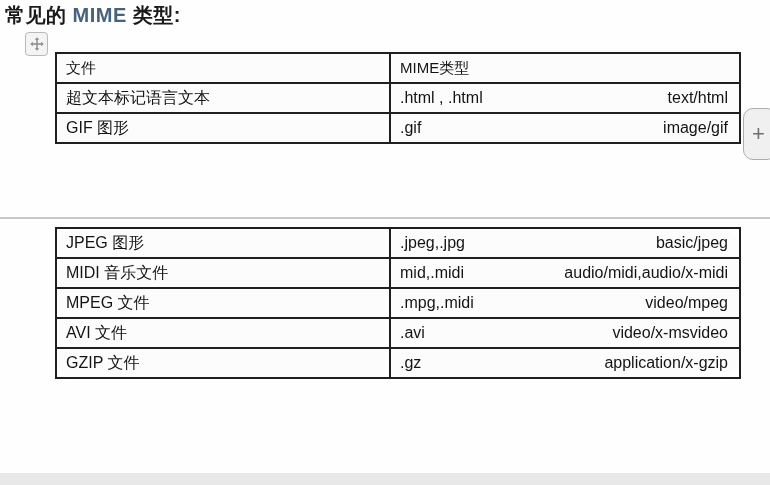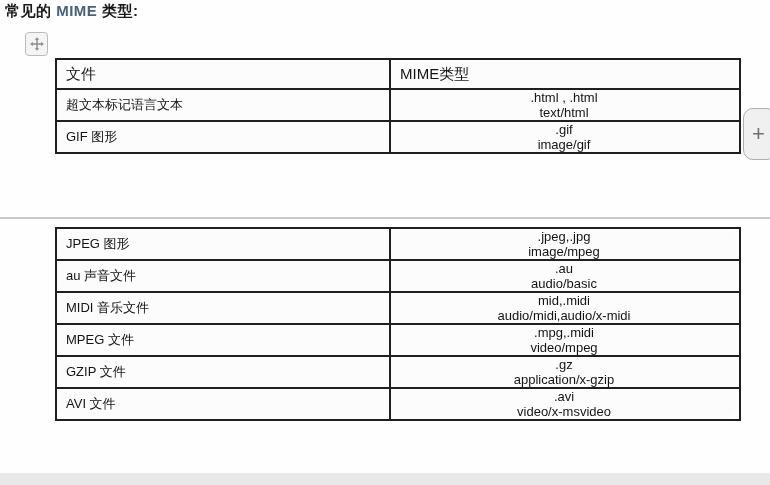--- a/index.html
+++ b/index.html
@@ -8,21 +8,21 @@
     position: relative;
     width: 770px; height: 485px;
     background: #fdfefd;
     overflow: hidden;
     font-family: "Liberation Sans", "DejaVu Sans", sans-serif;
     color: #141414;
   }
   .page-title {
     position: absolute;
     left: 5px; top: 2px;
-    font-size: 15px;
+    font-size: 20px;
     font-weight: bold;
     letter-spacing: 0.5px;
     white-space: nowrap;
     color: #1a1a1a;
   }
   .page-title .hl { color: #46627e; }
   .move-btn {
     position: absolute;
     left: 25px; top: 32px;
     width: 23px; height: 24px;
@@ -34,43 +34,42 @@
   }
   .move-btn svg { display: block; }
   table.mime {
     position: absolute;
     left: 55px;
     width: 684px;
     border-collapse: collapse;
     table-layout: fixed;
     background: #fbfcfb;
   }
-  table.mime.t1 { top: 58px; }
+  table.mime.t1 { top: 52px; }
   table.mime.t2 { top: 227px; border-radius: 25px; }
   table.mime td, table.mime th {
     border: 2px solid #1f1f1f;
     height: 30px;
-    font-size: 13px;
+    font-size: 16px;
     font-weight: normal;
     text-align: left;
     vertical-align: middle;
     padding: 0 0 0 9px;
     white-space: nowrap;
     overflow: hidden;
     color: #141414;
   }
   table.mime col.c1 { width: 334px; }
   table.mime col.c2 { width: 350px; }
   table.mime th { font-size: 15px; }
   .cell2 {
     display: flex;
     justify-content: space-between;
     align-items: center;
     padding-right: 11px;
-    flex-direction: column;
   }
   .cell2 .ext  { text-align: left; }
   .cell2 .mime-val { text-align: left; }
   .page-break {
     position: absolute;
     left: 0; top: 217px;
     width: 770px; height: 2px;
     background: #c8c8c8;
   }
   .page-bottom {
@@ -154,34 +153,25 @@
       <col class="c1">
       <col class="c2">
     </colgroup>
   <tbody>
 
       <tr>
         <td>JPEG 图形</td>
         <td>
           <div class="cell2">
             <span class="ext">.jpeg,.jpg</span>
-            <span class="mime-val">image/mpeg</span>
-          </div>
-        </td>
-      </tr>
-
-      <tr>
-        <td>au 声音文件</td>
-        <td>
-          <div class="cell2">
-            <span class="ext">.au</span>
-            <span class="mime-val">audio/basic</span>
-          </div>
-        </td>
-      </tr>
+            <span class="mime-val">basic/jpeg</span>
+          </div>
+        </td>
+      </tr>
+
 
       <tr>
         <td>MIDI 音乐文件</td>
         <td>
           <div class="cell2">
             <span class="ext">mid,.midi</span>
             <span class="mime-val">audio/midi,audio/x-midi</span>
           </div>
         </td>
       </tr>
@@ -191,37 +181,37 @@
         <td>MPEG 文件</td>
         <td>
           <div class="cell2">
             <span class="ext">.mpg,.midi</span>
             <span class="mime-val">video/mpeg</span>
           </div>
         </td>
       </tr>
 
       <tr>
+        <td>AVI 文件</td>
+        <td>
+          <div class="cell2">
+            <span class="ext">.avi</span>
+            <span class="mime-val">video/x-msvideo</span>
+          </div>
+        </td>
+      </tr>
+
+      <tr>
         <td>GZIP 文件</td>
         <td>
           <div class="cell2">
             <span class="ext">.gz</span>
             <span class="mime-val">application/x-gzip</span>
           </div>
         </td>
       </tr>
 
-      <tr>
-        <td>AVI 文件</td>
-        <td>
-          <div class="cell2">
-            <span class="ext">.avi</span>
-            <span class="mime-val">video/x-msvideo</span>
-          </div>
-        </td>
-      </tr>
-
     </tbody>
 </table>
 
 <button class="add-btn">+</button>
 
 <div class="page-bottom"></div>
 
 </body></html>

